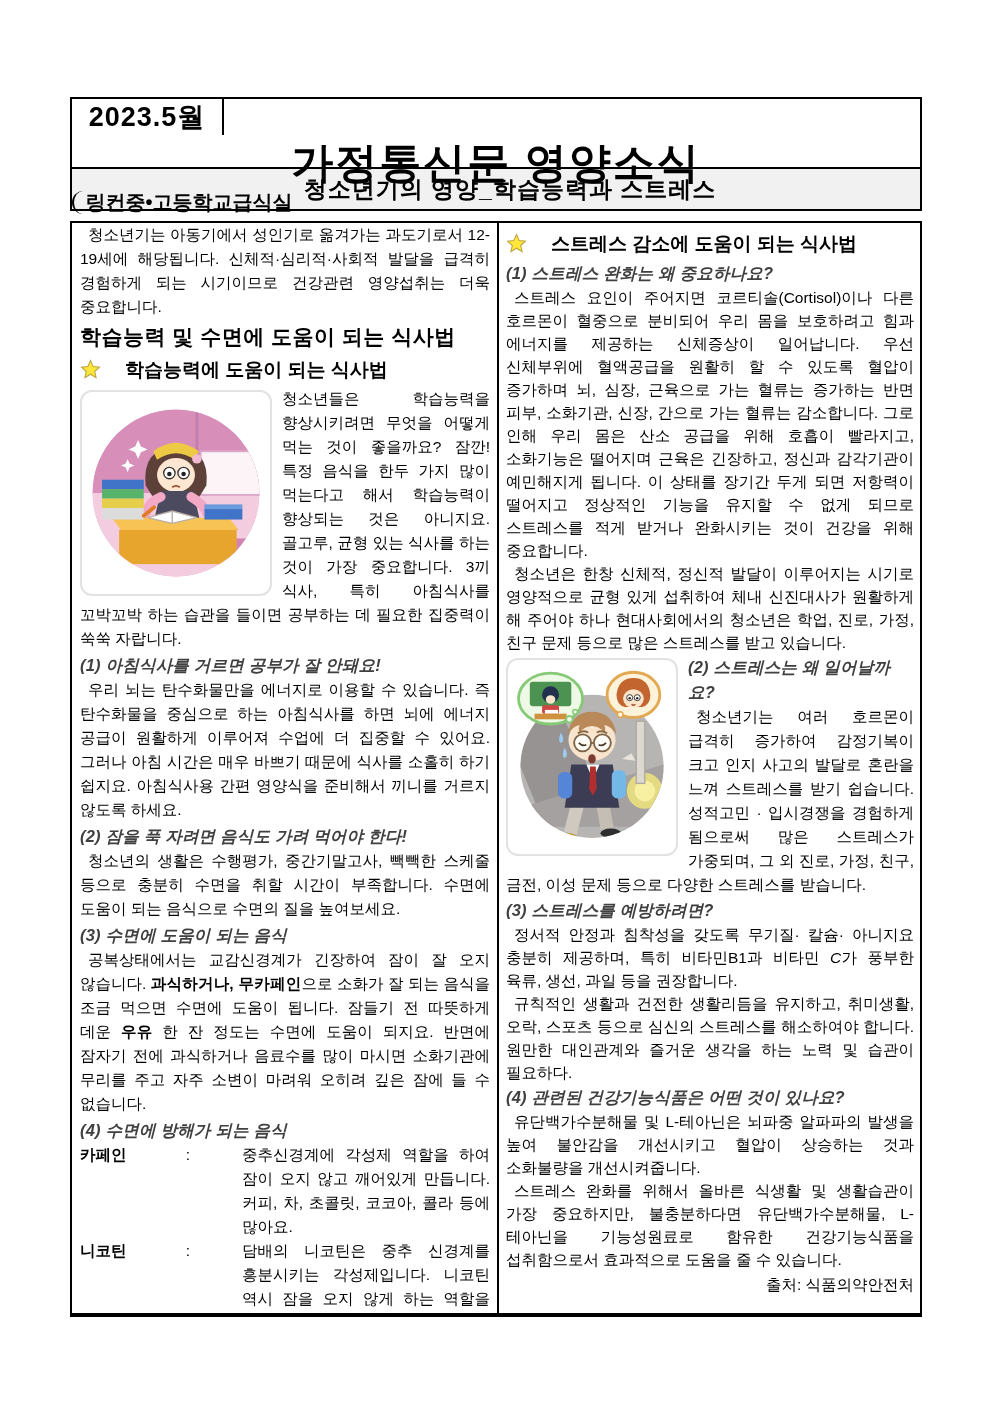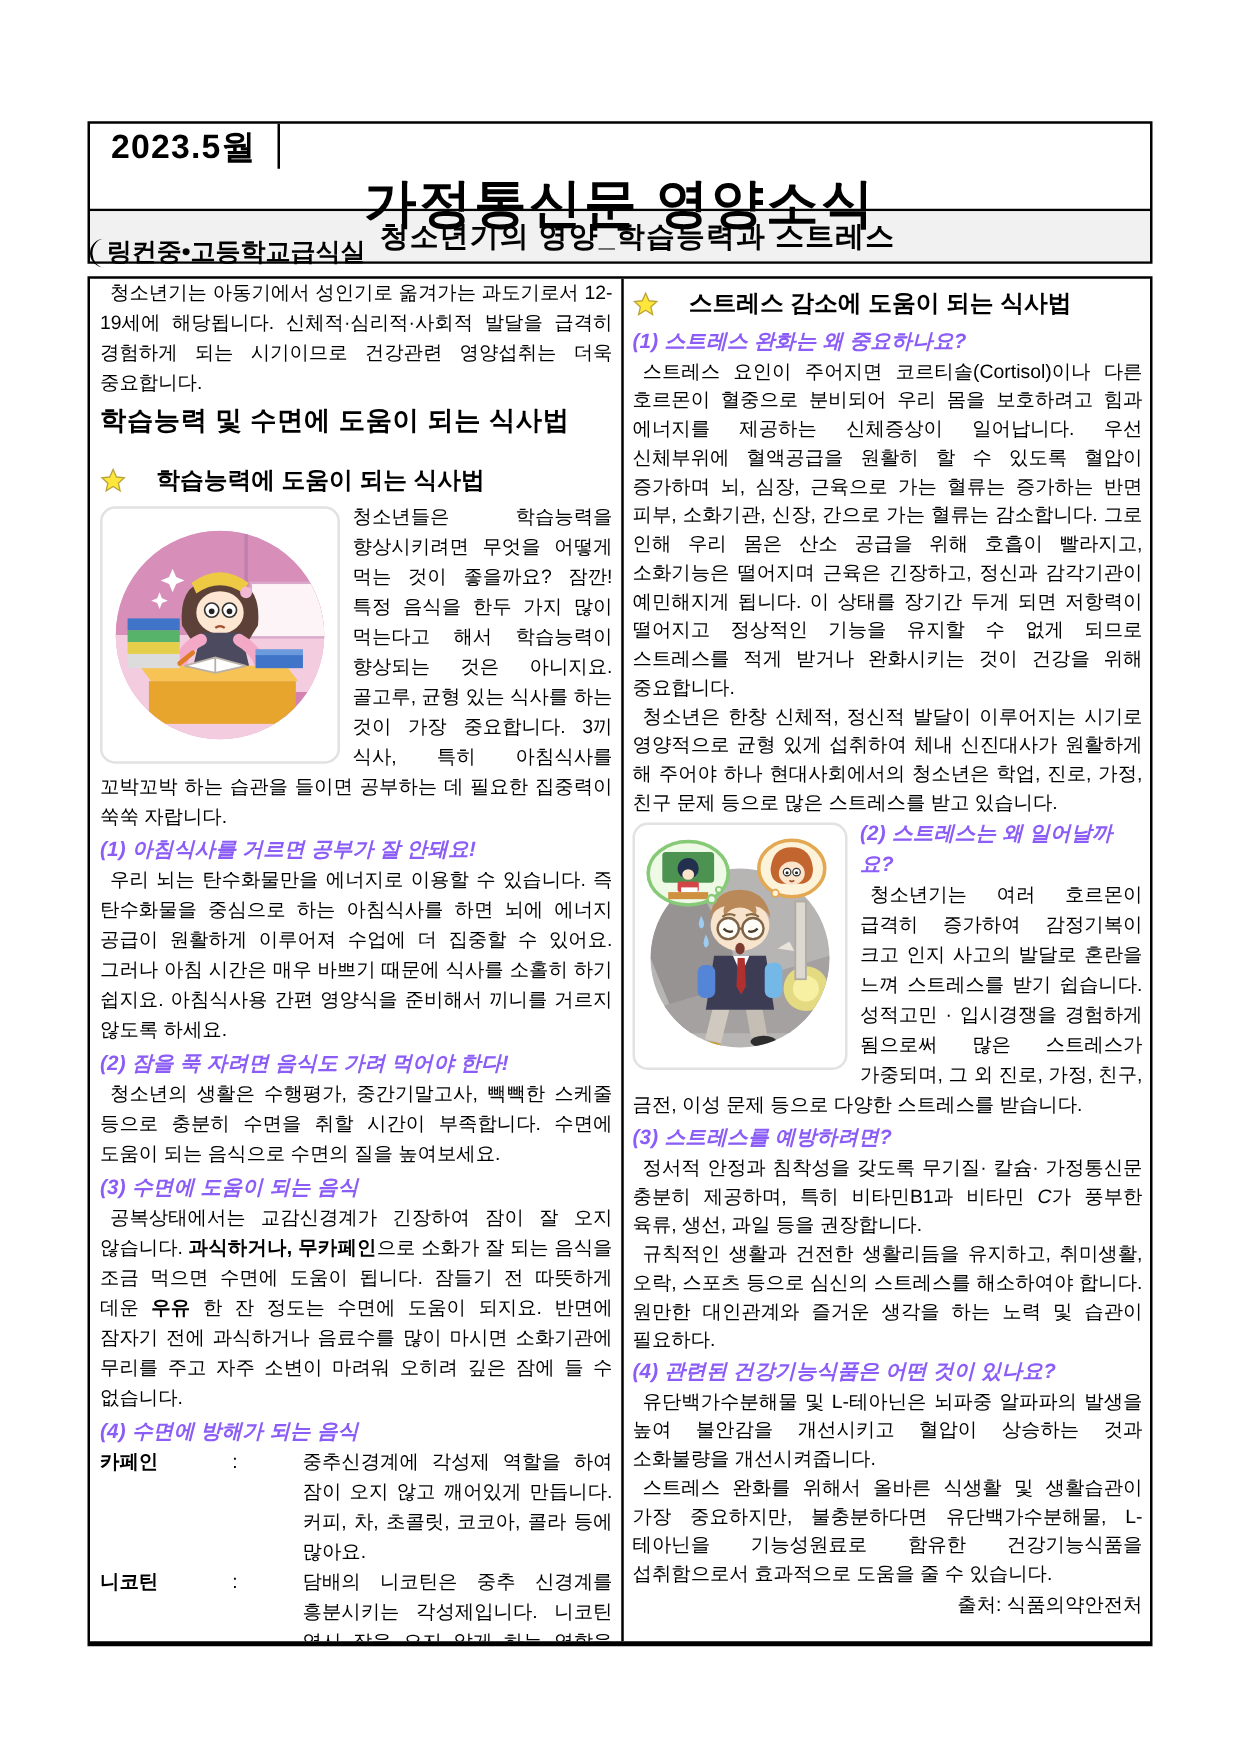--- a/index.html
+++ b/index.html
@@ -26,24 +26,24 @@
     height:1096px;box-sizing:border-box;}
   .col{box-sizing:border-box;height:100%;overflow:hidden;}
   .col-left{width:427px;border-right:2px solid #000;padding:0 7px 0 8px;}
   .col-right{flex:1;padding:5px 6px 0 7px;}
 
   p{margin:0;text-align:justify;word-break:keep-all;}
   .col-left p{font-size:15.5px;line-height:24px;}
   .col-right p{font-size:15.5px;line-height:23px;}
   .indent{text-indent:8px;}
 
-  .sec-title{font-size:21px;font-weight:800;line-height:30px;margin:3px 0 17px;letter-spacing:.5px;}
+  .sec-title{font-size:21px;font-weight:800;line-height:30px;margin:3px 0 2px;letter-spacing:.5px;}
   .star-h{display:flex;align-items:center;gap:24px;font-size:19px;font-weight:800;line-height:31px;margin:0 0 2px;}
   .star-h .glyph{flex:0 0 auto;display:flex;}
-  .green{color:#8b5cf6;font-style:italic;font-weight:bold;font-size:16.5px;line-height:26px;margin:1px 0 0;letter-spacing:.2px;}
+  .green{color:#404040;font-style:italic;font-weight:bold;font-size:16.5px;line-height:26px;margin:1px 0 0;letter-spacing:.2px;}
   .col-right .green{line-height:25px;}
 
   
   .def{display:flex;align-items:flex-start;font-size:15.5px;line-height:24px;gap:47px;}
   .def .term{flex:0 0 54px;font-weight:bold;}
   .def .colon{flex:0 0 14px;text-align:center;}
   .def .desc{flex:1;text-align:justify;word-break:keep-all;}
 
   
   .fig{float:left;background:#fff;border:2px solid #e2e2e2;border-radius:12px;box-sizing:border-box;padding:3px;}
@@ -242,21 +242,21 @@
             <circle cx="134" cy="35.5" r="1.3" fill="#222"></circle>
             <path d="M128 42 q2 2 4 0" stroke="#a14d2e" fill="none" stroke-width="1.5"></path>
             <circle cx="116" cy="53" r="3" fill="#fdf3da" stroke="#e2a852" stroke-width="1.5"></circle>
           </svg>
         </div>
         <div class="green">(2) 스트레스는 왜 일어날까요?</div>
         <p class="indent wrap-p">청소년기는 여러 호르몬이 급격히 증가하여 감정기복이 크고 인지 사고의 발달로 혼란을 느껴 스트레스를 받기 쉽습니다. 성적고민 · 입시경쟁을 경험하게 됨으로써 많은 스트레스가 가중되며, 그 외 진로, 가정, 친구, 금전, 이성 문제 등으로 다양한 스트레스를 받습니다.</p>
       </div>
 
       <div class="green">(3) 스트레스를 예방하려면?</div>
-      <p class="indent"><span>정서적 안정과 침착성을 갖도록 무기질· 칼슘· 가정통신문 충분히 제공하며, 특히 비타민B1과 비타민 </span><i>C</i><span>가 풍부한 육류, 생선, 과일 등을 권장합니다.</span></p>
+      <p class="indent"><span>정서적 안정과 침착성을 갖도록 무기질· 칼슘· 아니지요 충분히 제공하며, 특히 비타민B1과 비타민 </span><i>C</i><span>가 풍부한 육류, 생선, 과일 등을 권장합니다.</span></p>
       <p class="indent">규칙적인 생활과 건전한 생활리듬을 유지하고, 취미생활, 오락, 스포츠 등으로 심신의 스트레스를 해소하여야 합니다. 원만한 대인관계와 즐거운 생각을 하는 노력 및 습관이 필요하다.</p>
 
       <div class="green">(4) 관련된 건강기능식품은 어떤 것이 있나요?</div>
       <p class="indent">유단백가수분해물 및 L-테아닌은 뇌파중 알파파의 발생을 높여 불안감을 개선시키고 혈압이 상승하는 것과 소화불량을 개선시켜줍니다.</p>
       <p class="indent">스트레스 완화를 위해서 올바른 식생활 및 생활습관이 가장 중요하지만, 불충분하다면 유단백가수분해물, L-테아닌을 기능성원료로 함유한 건강기능식품을 섭취함으로서 효과적으로 도움을 줄 수 있습니다.</p>
 
       <p class="source">출처: 식품의약안전처</p>
     </div>
   </div>
 </div>

